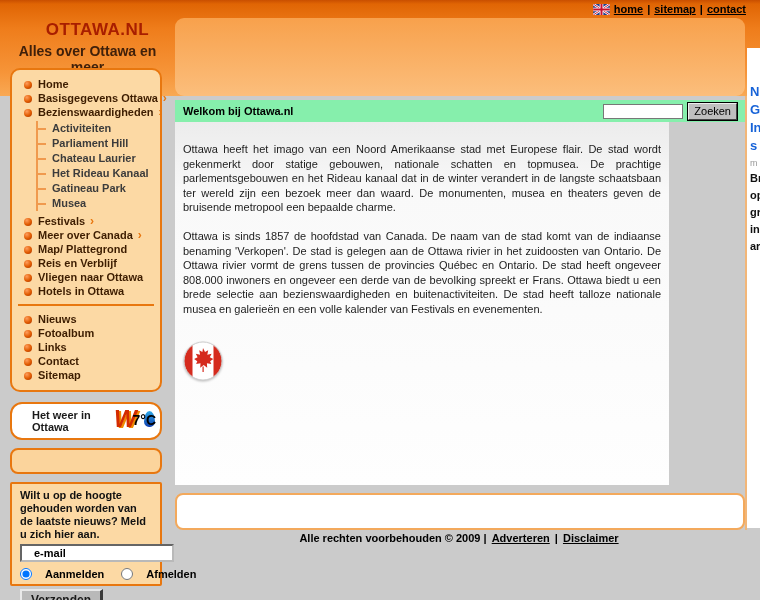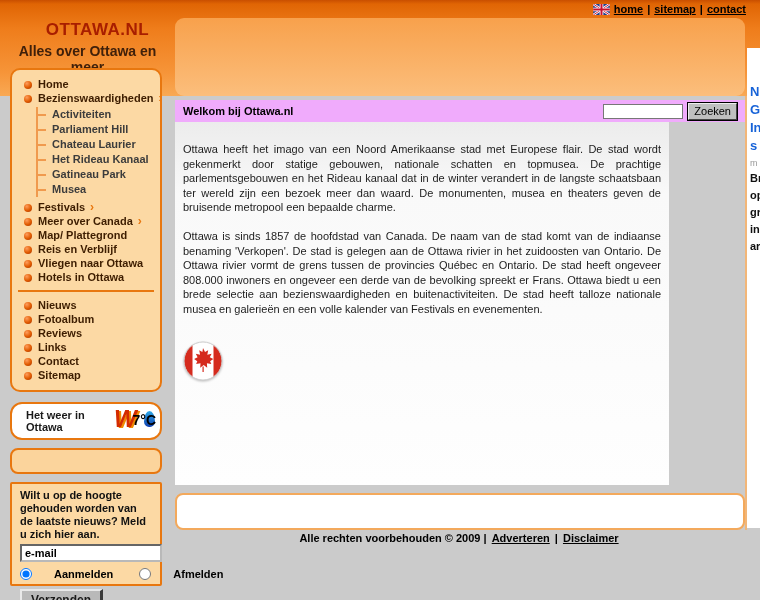--- a/index.html
+++ b/index.html
@@ -45,48 +45,48 @@
     background:radial-gradient(circle at 35% 30%, #FF9D5C, #E05A00 55%, #9E2F00);
     margin-right:6px; vertical-align:-1px; }
   .chev { color:#E8770F; font-weight:bold; margin-left:5px; font-size:12px; }
   .submenu { list-style:none; margin:2px 0 3px 24px; padding:0; border-left:2px solid #F09A4E; }
   .smi { font-size:11px; font-weight:bold; color:#3C3C3C; line-height:15px; white-space:nowrap; cursor:pointer; }
   .smi::before { content:""; display:inline-block; width:8px; height:2px; background:#F09A4E; margin-right:6px; vertical-align:middle; }
   .menu-divider { height:2px; background:#E8770F; margin:6px 6px; }
   
   .weather-box { position:absolute; left:10px; top:402px; width:152px; height:38px;
     background:#fff; border:2px solid #E8770F; border-radius:12px;
-    display:flex; align-items:center; padding:0 4px 0 14px; }
+    display:flex; align-items:center; padding:0 4px 0 20px; }
   .weather-label { font-size:11px; font-weight:bold; color:#1A1A1A; flex:1; }
   .weather-logo { position:relative; width:42px; height:26px; }
   .wl-w { font-size:24px; font-weight:bold; font-style:italic; color:#D42B00;
     text-shadow:2px 1px 0 #F08A00; position:absolute; left:0; top:-3px; }
   .wl-blob { position:absolute; right:1px; top:3px; width:11px; height:16px;
     background:linear-gradient(#2EA8E8,#1040B0); border-radius:50% 50% 45% 45%/65% 65% 35% 35%; }
   .wl-temp { position:absolute; right:0; top:4px; font-size:14px; font-weight:bold; color:#000; }
   .empty-box { position:absolute; left:10px; top:448px; width:152px; height:26px;
     background:#FBD49C; border:2px solid #E8770F; border-radius:8px; }
   
   .newsletter-box { position:absolute; left:10px; top:482px; width:152px; height:104px;
     background:#FCD9A4; border:2px solid #E8770F; border-radius:2px; padding:5px 8px; }
   .nl-text { font-size:11px; font-weight:bold; color:#111; line-height:13px; }
-  .nl-input { display:block; width:142px; margin-top:3px; font-family:"Liberation Sans",sans-serif;
-    font-size:11px; font-weight:bold; color:#000; padding:1px 3px; background:#fff;
+  .nl-input { display:block; width:154px; margin-top:3px; font-family:"Liberation Sans",sans-serif;
+    font-size:11px; font-weight:bold; color:#000; padding:1px 12px; background:#fff;
     border:2px inset #B9B9B9; }
   .nl-radios { margin-top:6px; font-size:11px; font-weight:bold; color:#000;
-    display:flex; align-items:center; gap:20px; }
+    display:flex; align-items:center; gap:11px; }
   .nl-radios input { width:12px; height:12px; margin:0 2px 0 0; }
   .nl-radios label { margin-right:6px; cursor:pointer; }
   .btn-verzenden { display:inline-block; margin-top:9px; font-family:"Liberation Sans",sans-serif;
     font-size:12px; font-weight:bold; color:#1A1A1A; background:#B9B9B9; padding:2px 9px 3px;
     border-top:2px solid #E9E9E9; border-left:2px solid #E9E9E9;
     border-right:3px solid #3A3A3A; border-bottom:3px solid #3A3A3A; cursor:pointer; }
   
   .welkom-bar { position:absolute; left:175px; top:100px; width:570px; height:22px;
-    background:#f0abfc; display:flex; align-items:center; padding:0 8px; }
+    background:#86efac; display:flex; align-items:center; padding:0 8px; }
   .welkom-title { font-size:11px; font-weight:bold; color:#000; flex:1; }
   .search-input { width:80px; height:15px; border:1px solid #777; background:#fff;
     font-size:11px; margin-right:5px; padding:0 2px; font-family:"Liberation Sans",sans-serif; }
   .btn-zoeken { font-family:"Liberation Sans",sans-serif; font-size:11px; font-weight:normal;
     color:#000; background:#BFBFBF; padding:1px 5px 2px;
     border-top:1px solid #EEE; border-left:1px solid #EEE;
     border-right:1px solid #444; border-bottom:1px solid #444;
     box-shadow:0 0 0 1px #000; cursor:pointer; }
   .content-area { position:absolute; left:175px; top:122px; width:494px; height:363px;
     background:linear-gradient(180deg,#ECECEC,#F9F9F9 20%,#FEFEFE); padding:20px 8px; }
@@ -137,20 +137,21 @@
   <span class="rc-black" style="top:141px">op</span>
   <span class="rc-black" style="top:158px">gr</span>
   <span class="rc-black" style="top:175px">in</span>
   <span class="rc-black" style="top:192px">ar</span>
 </div>
 <div class="content-border"></div>
 
 <div class="menu-box">
   <ul class="menu">
     <li class="mi"><span class="bullet"></span><span>Home</span></li>
+    <li class="mi"><span class="bullet"></span><span>Basisgegevens Ottawa</span><span class="chev">›</span></li>
     <li class="mi"><span class="bullet"></span><span>Bezienswaardigheden</span><span class="chev">›</span></li>
   </ul>
   <ul class="submenu">
     <li class="smi">Activiteiten</li>
     <li class="smi">Parliament Hill</li>
     <li class="smi">Chateau Laurier</li>
     <li class="smi">Het Rideau Kanaal</li>
     <li class="smi">Gatineau Park</li>
     <li class="smi">Musea</li>
   </ul>
@@ -159,21 +160,20 @@
     <li class="mi"><span class="bullet"></span><span>Meer over Canada</span><span class="chev">›</span></li>
     <li class="mi"><span class="bullet"></span><span>Map/ Plattegrond</span></li>
     <li class="mi"><span class="bullet"></span><span>Reis en Verblijf</span></li>
     <li class="mi"><span class="bullet"></span><span>Vliegen naar Ottawa</span></li>
     <li class="mi"><span class="bullet"></span><span>Hotels in Ottawa</span></li>
   </ul>
   <div class="menu-divider"></div>
   <ul class="menu">
     <li class="mi"><span class="bullet"></span><span>Nieuws</span></li>
     <li class="mi"><span class="bullet"></span><span>Fotoalbum</span></li>
-    <li class="mi"><span class="bullet"></span><span>Reviews</span></li>
     <li class="mi"><span class="bullet"></span><span>Links</span></li>
     <li class="mi"><span class="bullet"></span><span>Contact</span></li>
     <li class="mi"><span class="bullet"></span><span>Sitemap</span></li>
   </ul>
 </div>
 
 <div class="weather-box">
   <span class="weather-label">Het weer in Ottawa</span>
   <span class="weather-logo">
     <span class="wl-w">W</span>

